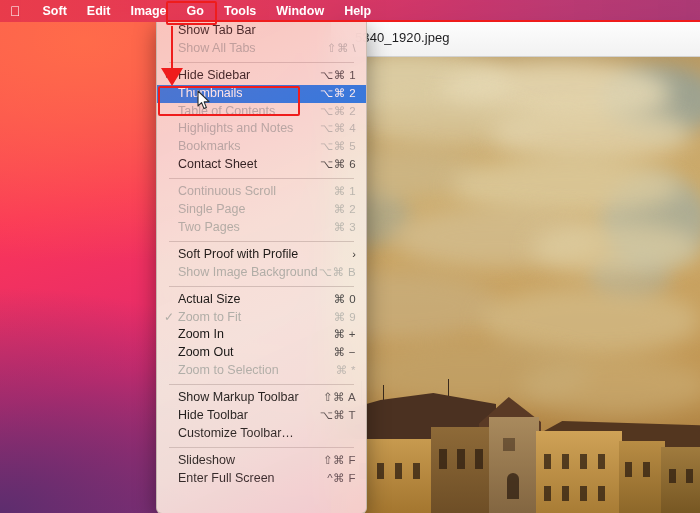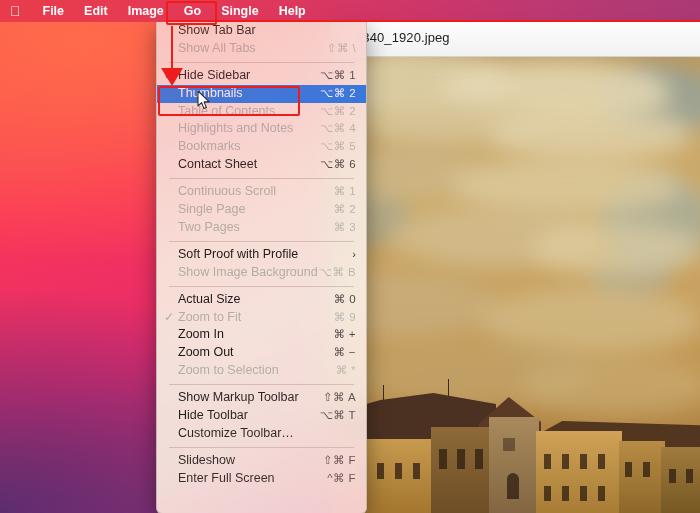--- a/index.html
+++ b/index.html
@@ -305,25 +305,26 @@
         <span class="lbl">Enter Full Screen</span>
         <span class="key">^⌘ F</span>
       </div>
     </div>
   <div id="menu-tint"></div>
 </div>
 
 <div id="menubar">
   <div class="mb apple"></div>
   <div id="menubar-items" style="display:flex;">
-      <div class="mb">File</div>
+      <div class="mb">Soft</div>
       <div class="mb">Edit</div>
       <div class="mb active">Image</div>
       <div class="mb">Go</div>
-      <div class="mb">Single</div>
+      <div class="mb">Tools</div>
+      <div class="mb">Window</div>
       <div class="mb">Help</div>
     </div>
 </div>
 
 <div class="anno-box" id="anno-view"></div>
 <div id="anno-underline"></div>
 <div class="anno-box" id="anno-thumb"></div>
 
 <svg id="anno-arrow" viewBox="0 0 26 62">
   <path d="M13 0 L13 42 L23 42 L12 60 L1 42 L11 42 L11 0 Z" fill="#ef1c1c"></path>

